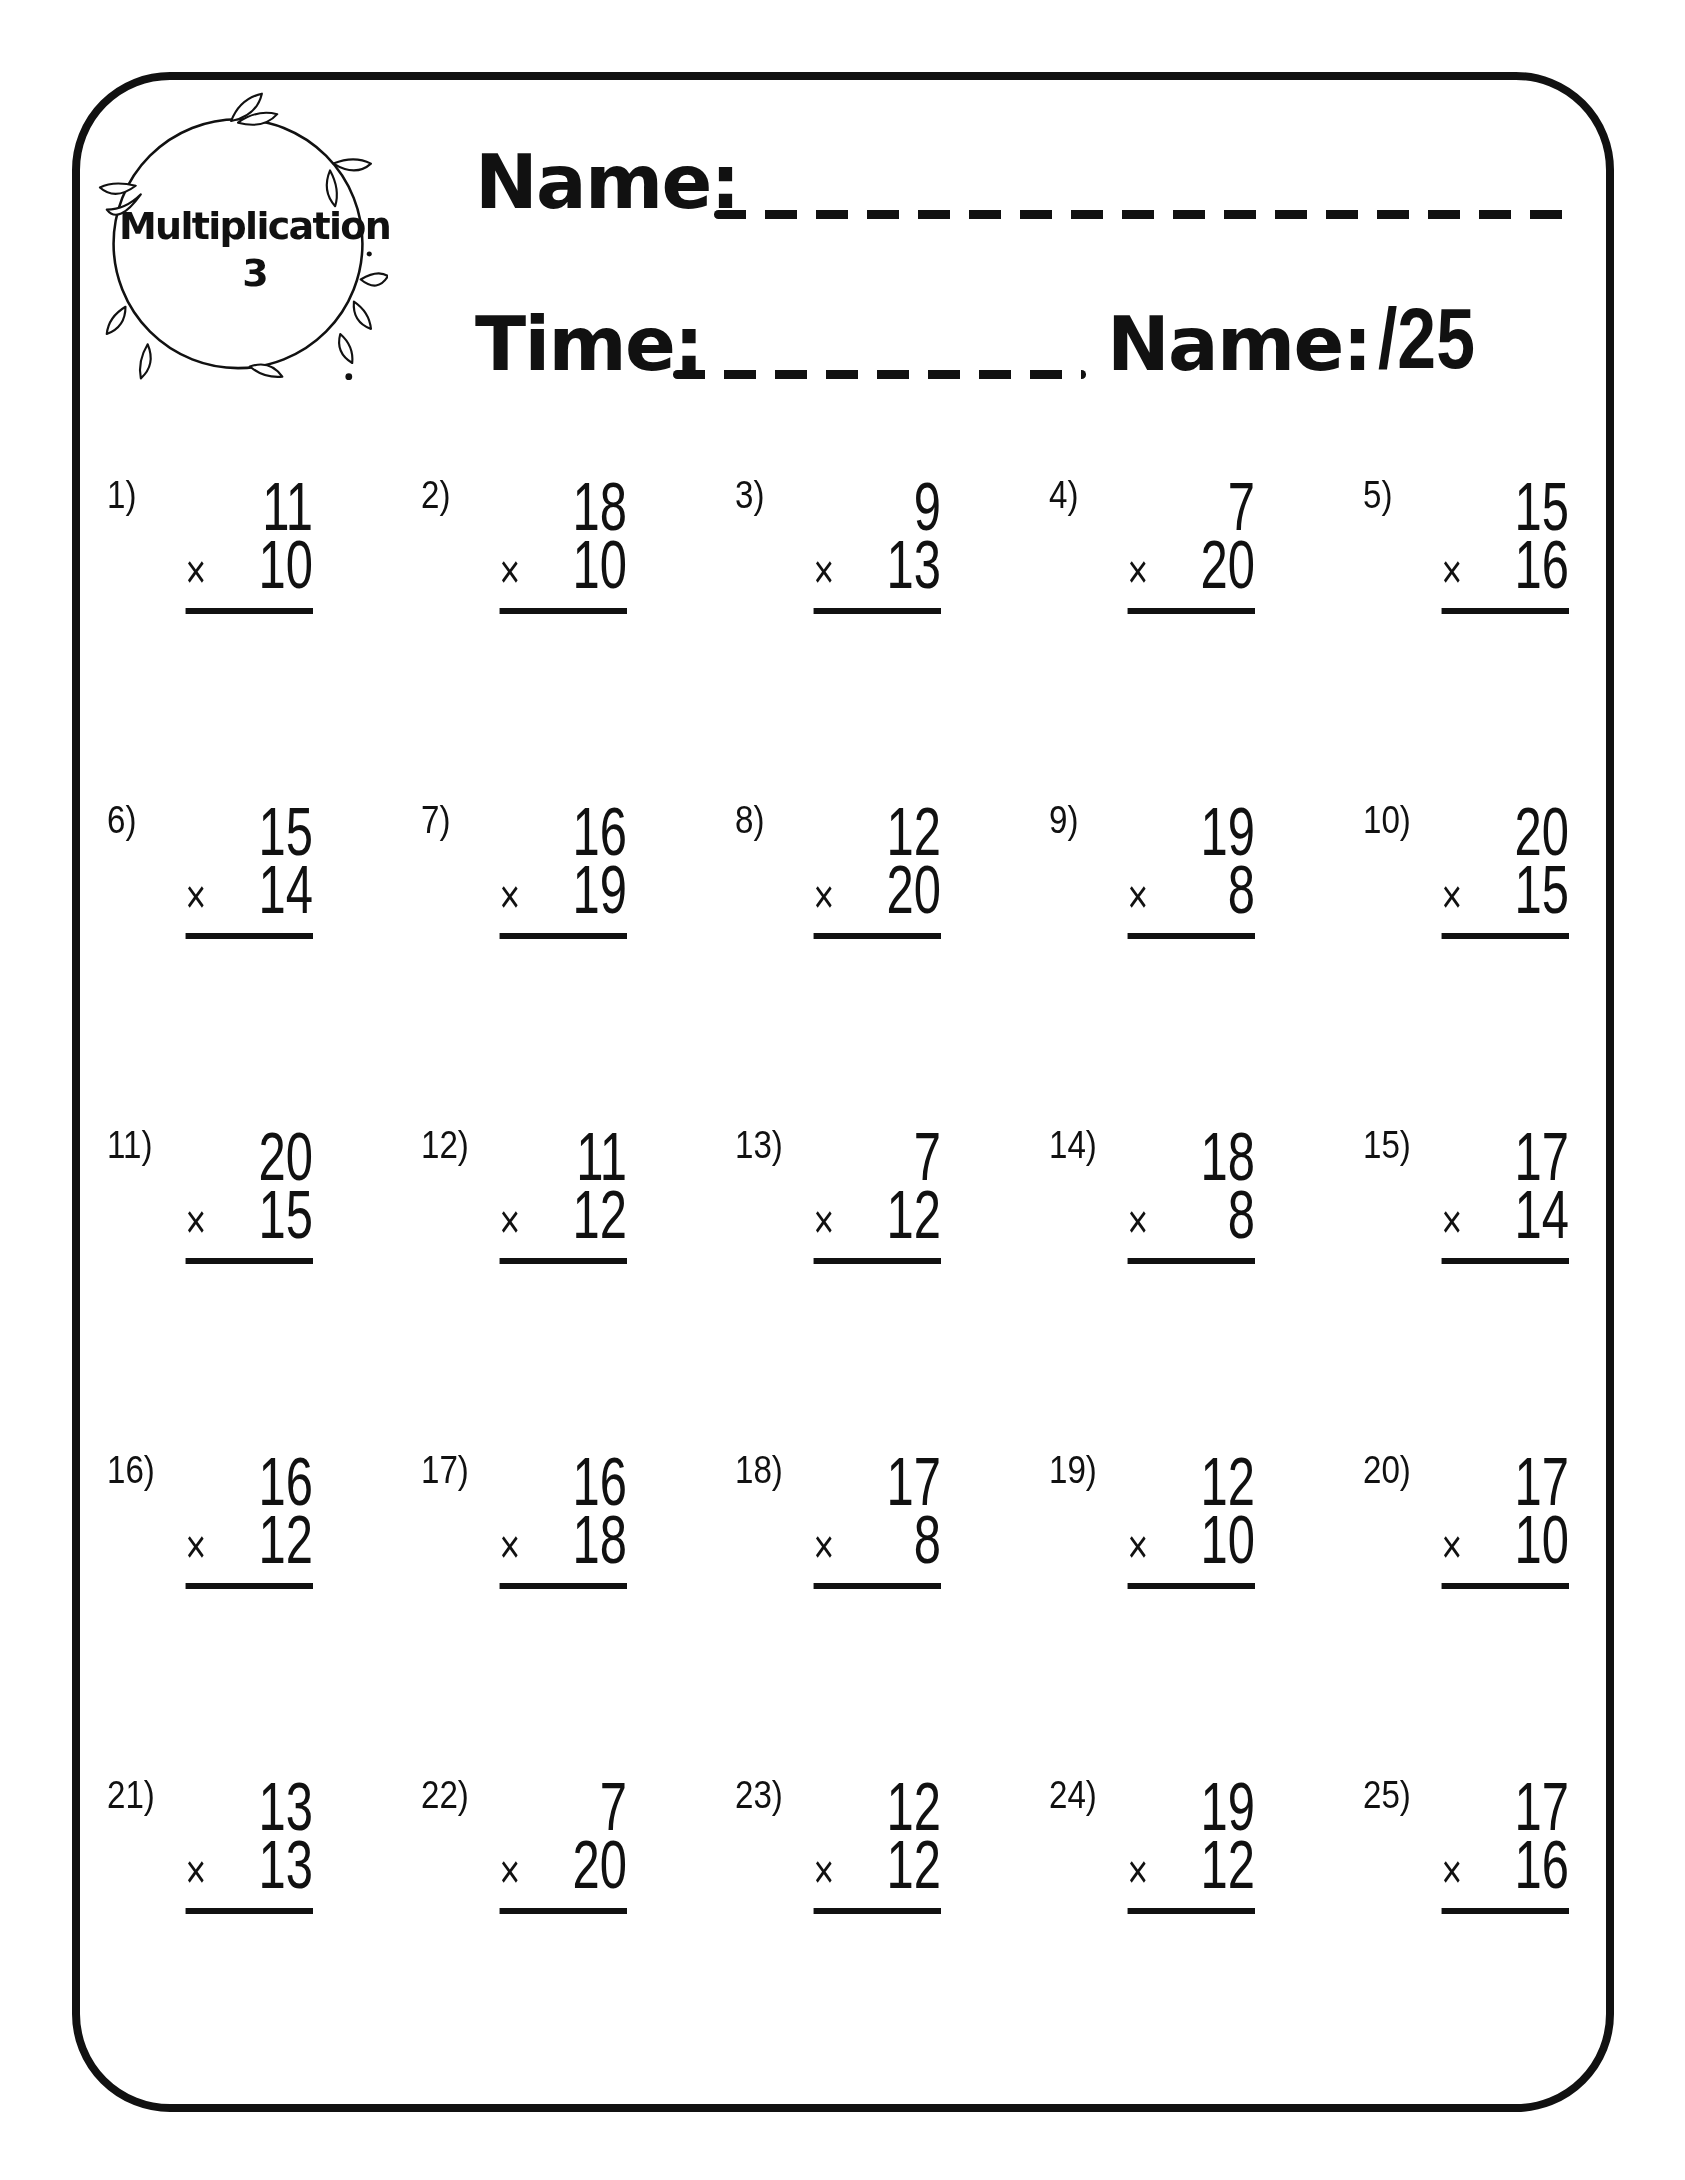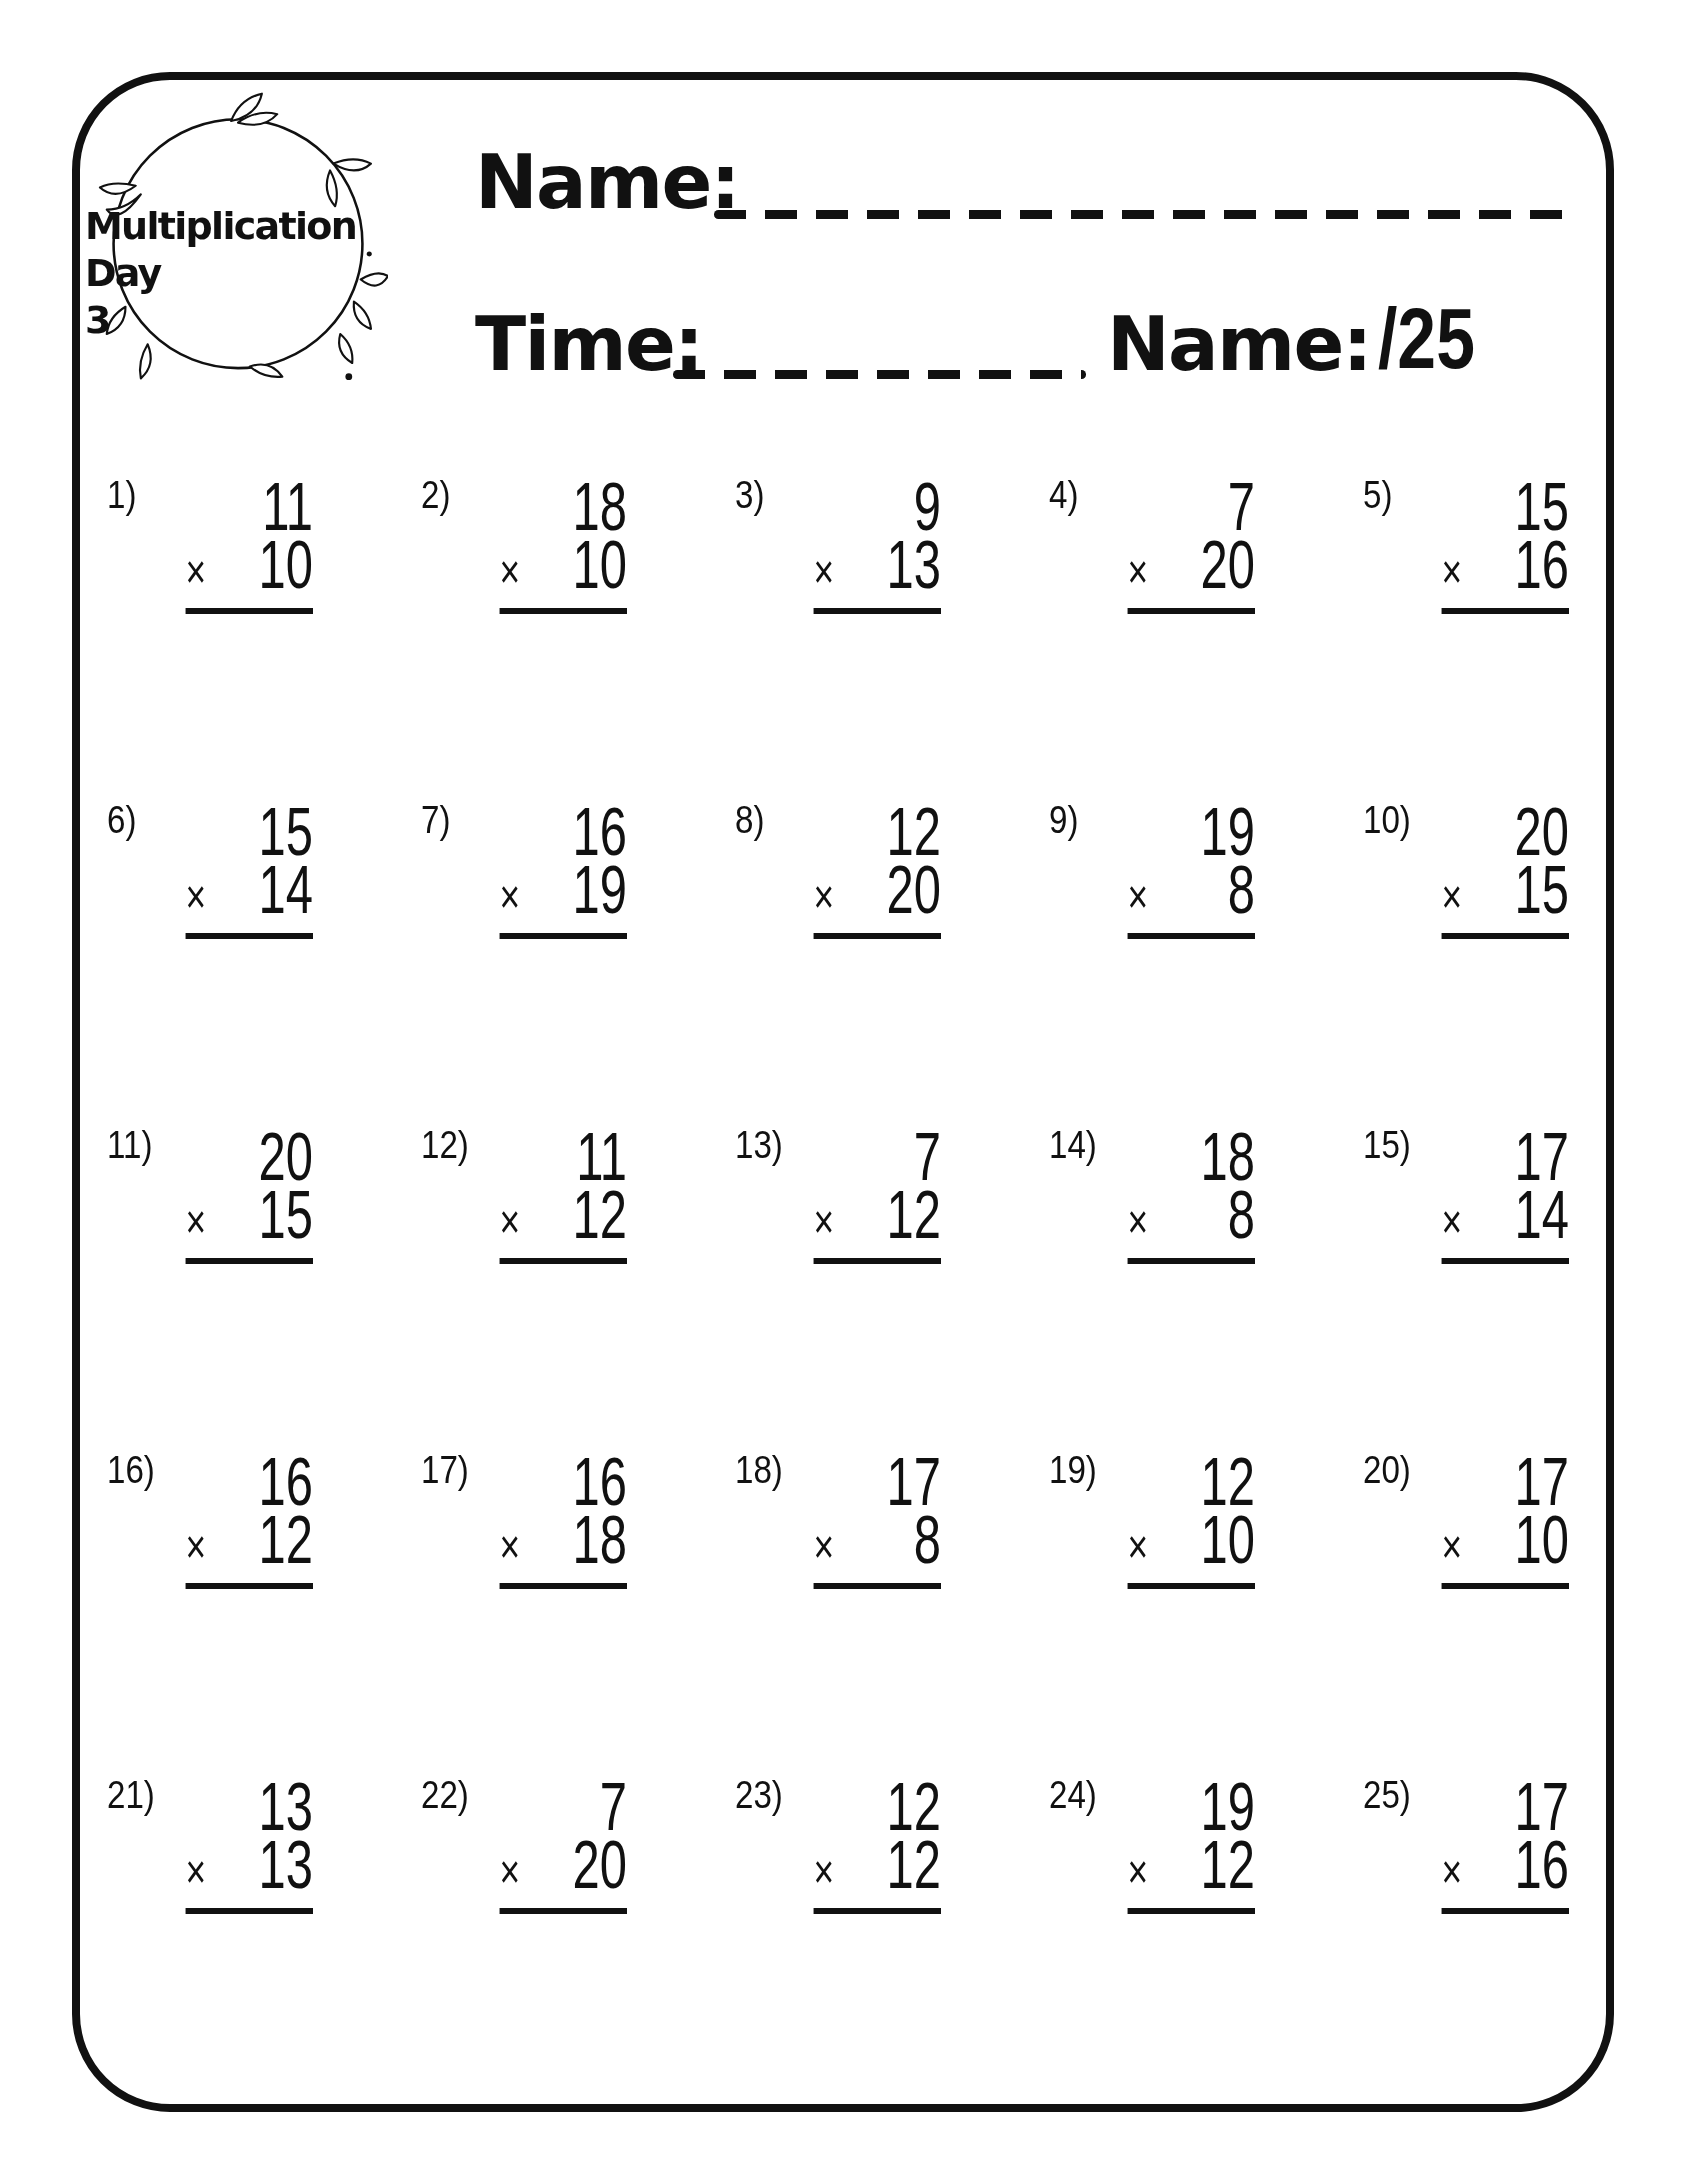--- a/index.html
+++ b/index.html
@@ -10,21 +10,21 @@
   }
   .page-border {
     position: absolute; left: 72px; top: 72px;
     width: 1542px; height: 2040px;
     border: 8.5px solid #111111; border-radius: 98px;
     box-sizing: border-box;
   }
   .wreath { position: absolute; left: 88px; top: 92px; width: 300px; height: 300px; }
   .logo-title {
     position: absolute; left: 85px; top: 203px; width: 339px;
-    text-align: left; font-weight: bold; letter-spacing: -1.7px;
+    text-align: center; font-weight: bold; letter-spacing: -1.7px;
     font-size: 38px; line-height: 47px; white-space: nowrap;
     font-family: "DejaVu Sans", sans-serif;
   }
   .logo-title span { display: block; }
   .hdr-label {
     position: absolute; font-weight: bold; font-size: 75px;
     letter-spacing: -1.7px; font-family: "DejaVu Sans", sans-serif;
   }
   .name-label  { left: 475px; top: 138px; }
   .time-label  { left: 475px; top: 300px; }
@@ -94,21 +94,20 @@
       <path d="M190 322 Q206 336 228 334 Q214 314 190 322 Z"></path>
     </g>
     <g fill="#111111" stroke="none">
       <circle cx="306" cy="334" r="4"></circle>
       <circle cx="330" cy="190" r="3"></circle>
     </g>
   </svg>
 
   <div class="logo-title">
     <span>Multiplication</span>
-    <span>Day</span>
     <span>3</span>
   </div>
 
   <div class="hdr-label name-label">Name:</div>
   <div class="dash-line name-line"></div>
 
   <div class="hdr-label time-label">Time:</div>
   <div class="dash-line time-line"></div>
 
   <div class="hdr-label score-label">Name:</div>

